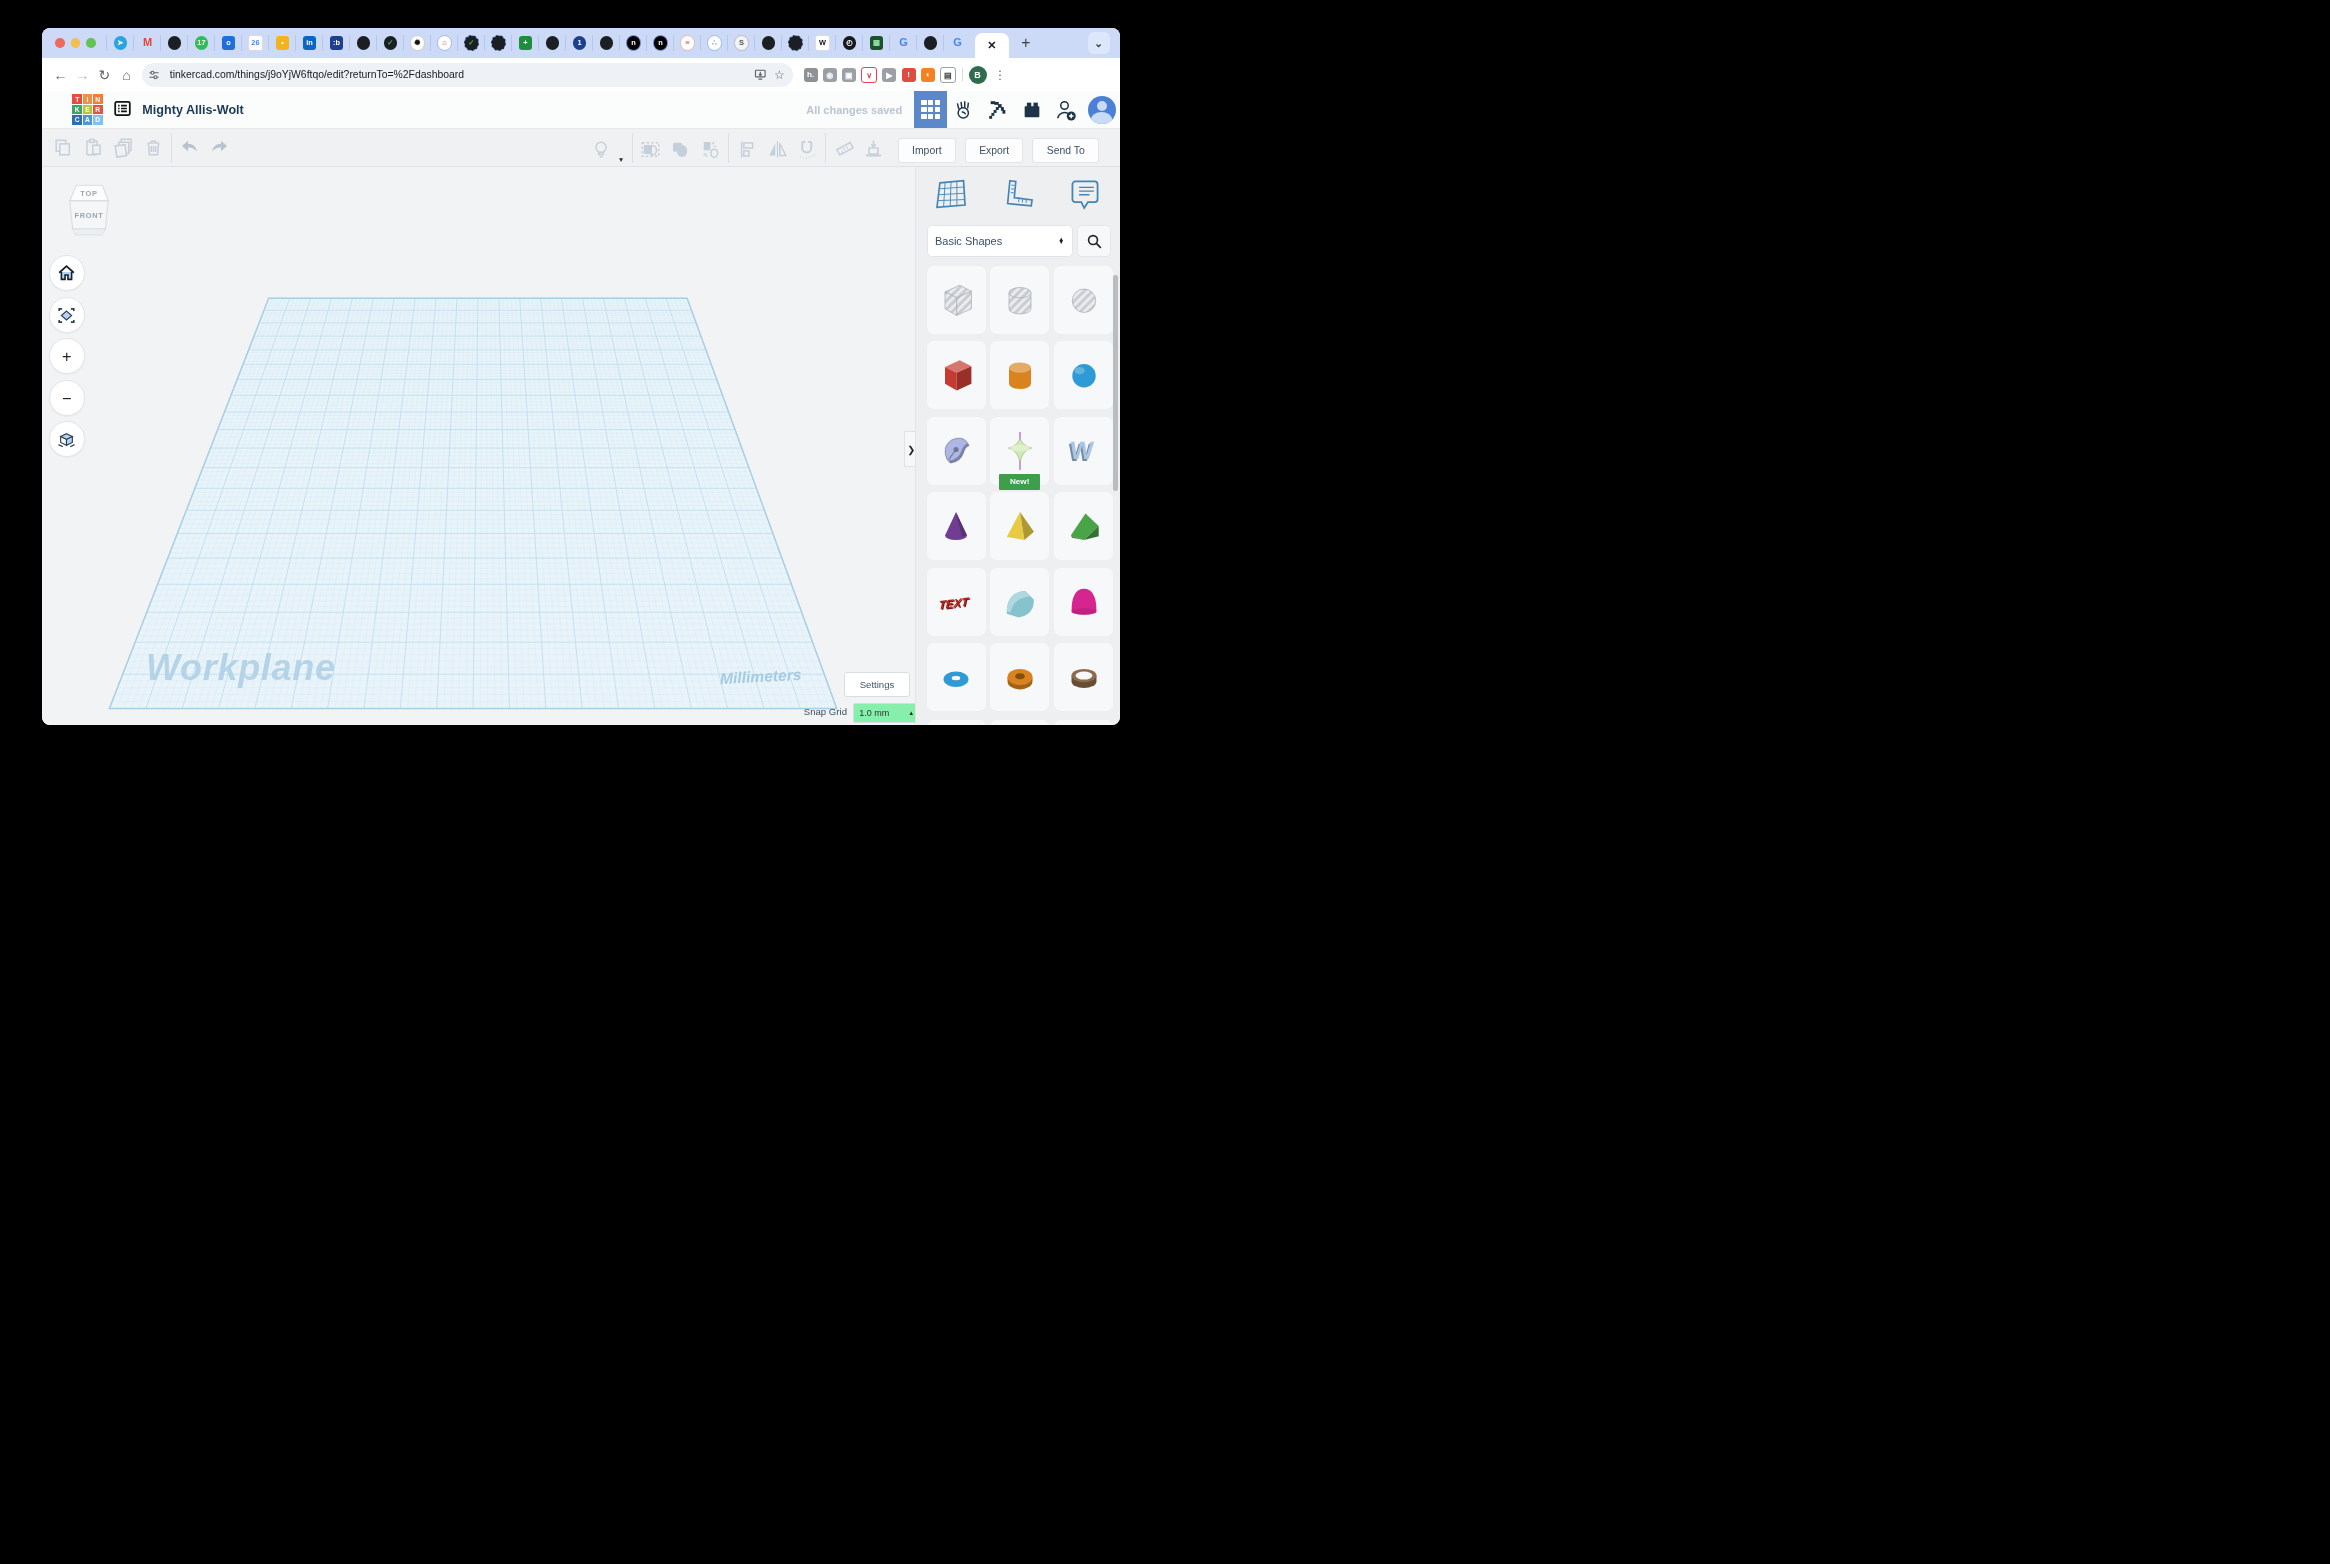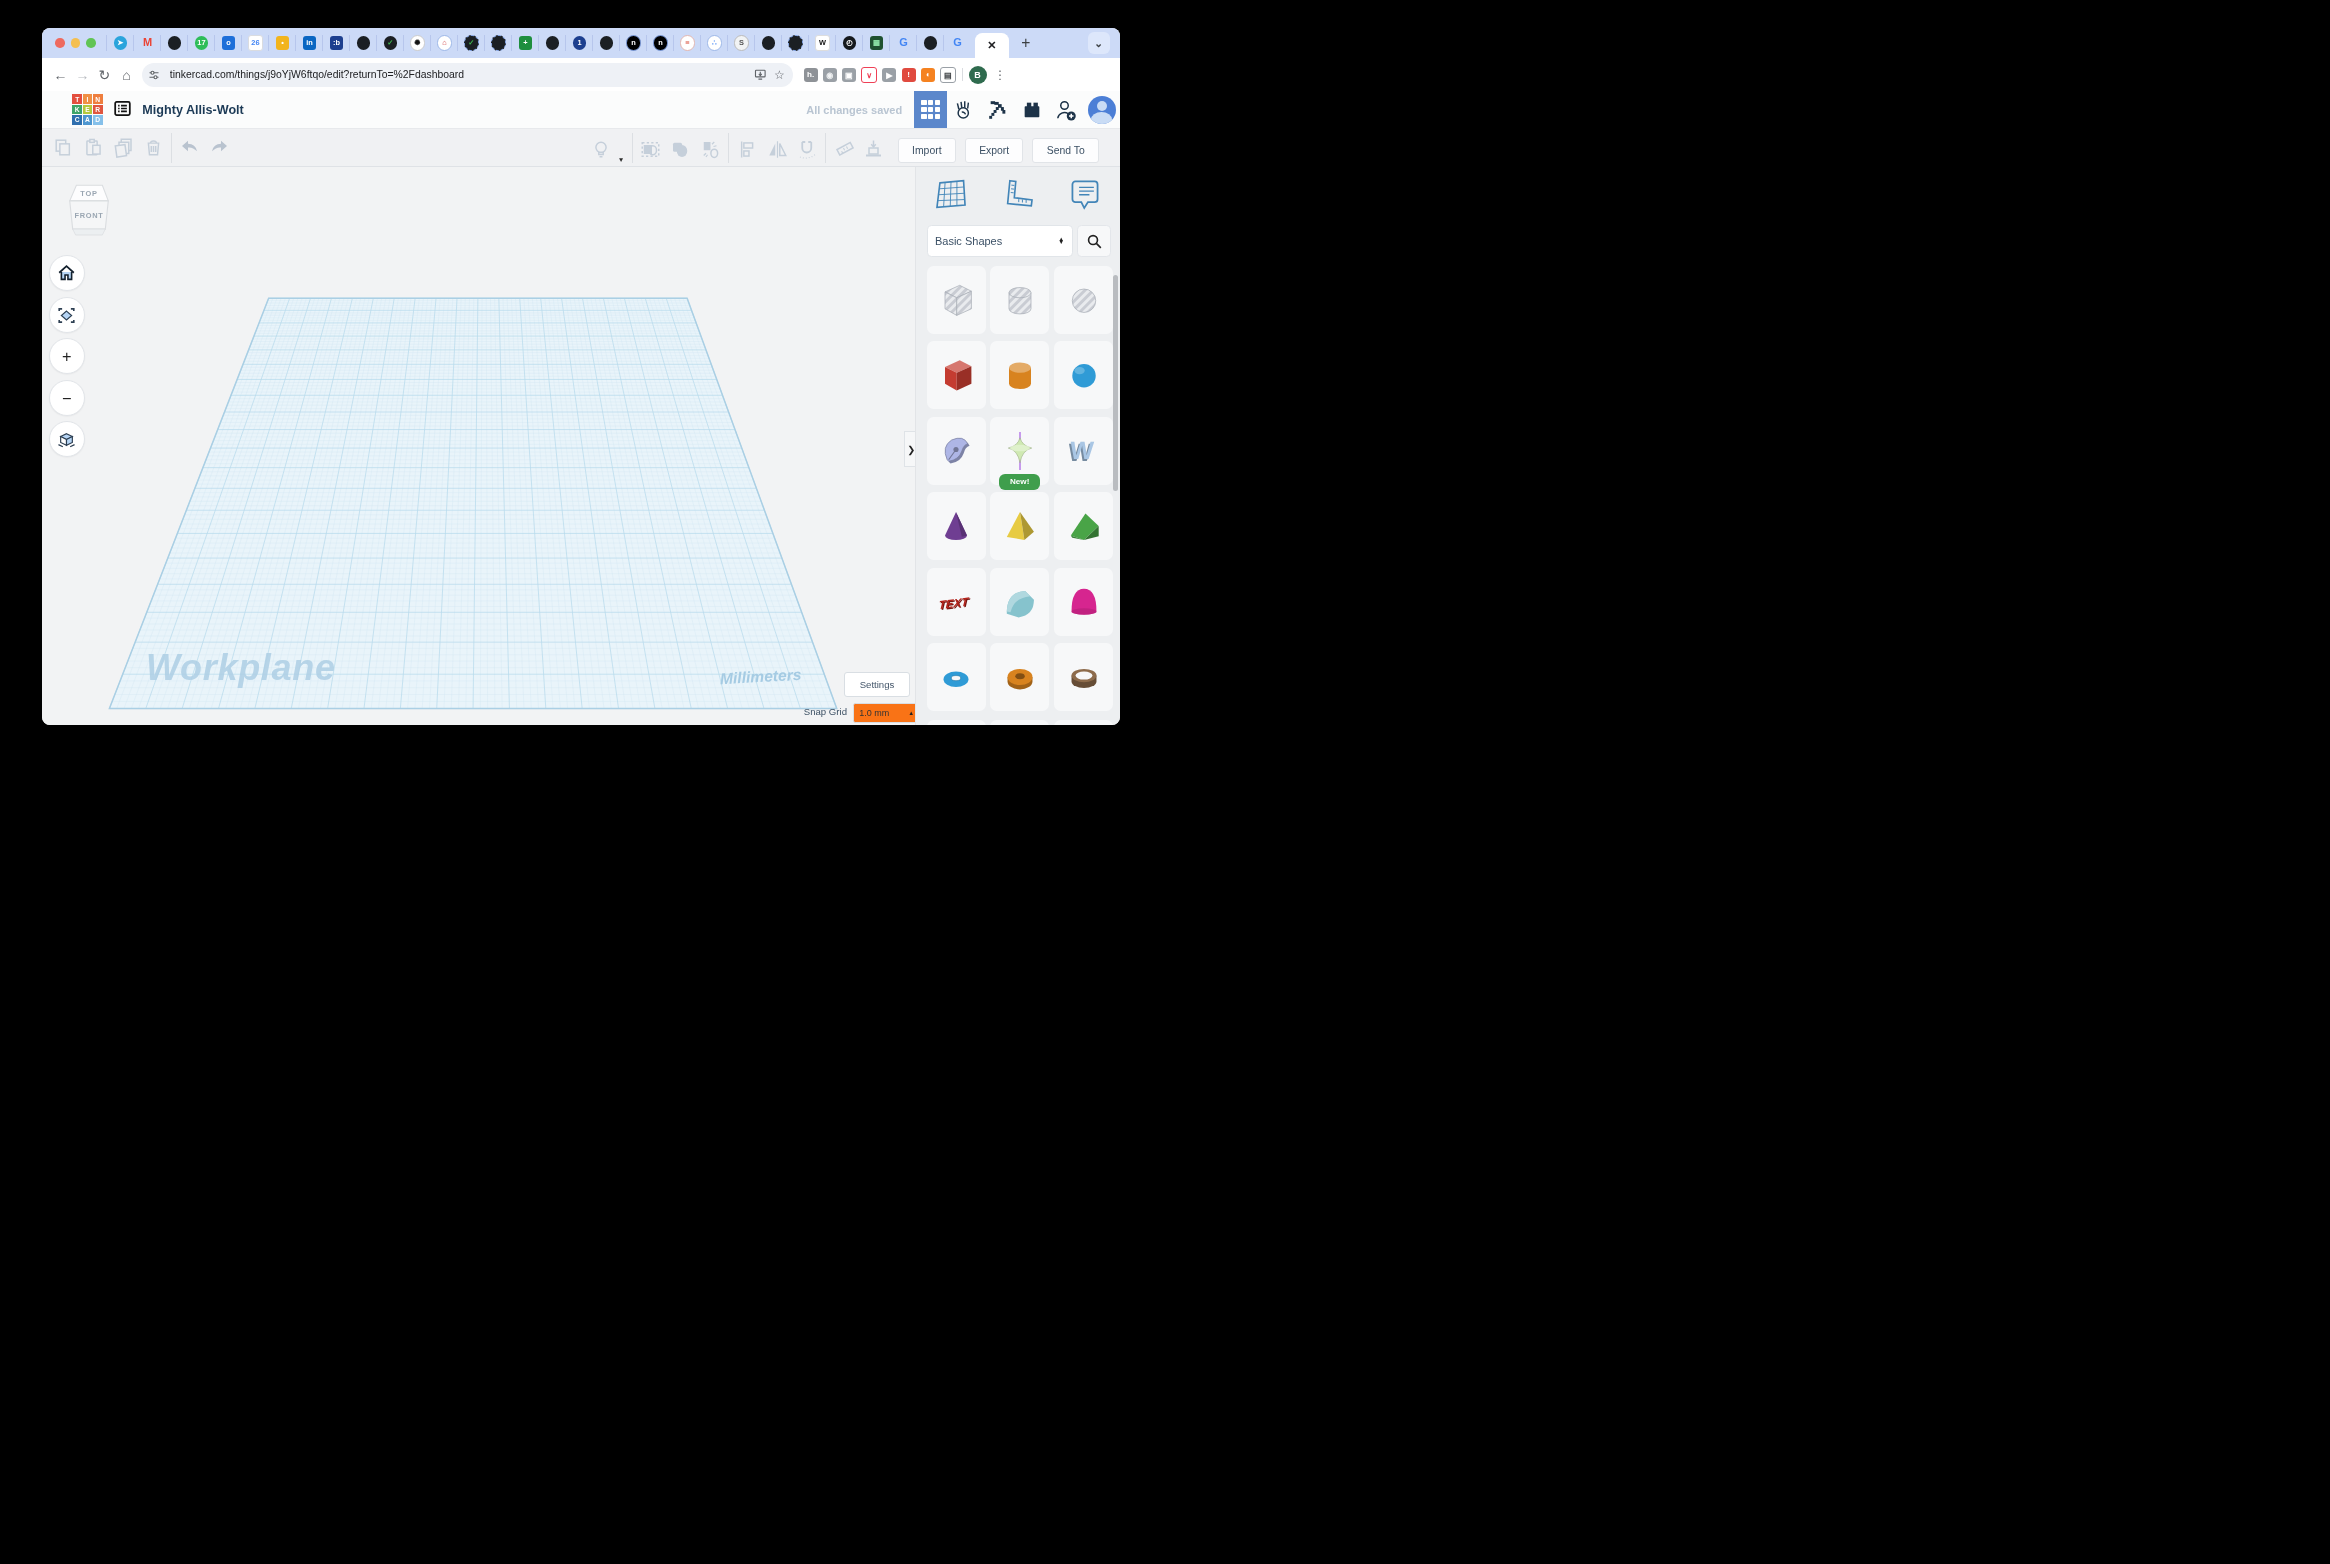--- a/index.html
+++ b/index.html
@@ -59,33 +59,33 @@
   
   .content{position:relative;height:590px;display:flex;}
   .canvas{position:relative;width:874px;height:100%;background:#f2f3f4;overflow:hidden;}
   #wp-svg{position:absolute;left:0;top:0;width:874px;height:561px;}
   .wp-label{position:absolute;left:104px;top:480px;font-size:36px;font-weight:bold;font-style:italic;color:#aecfe5;opacity:.85;letter-spacing:0.7px;}
   .mm-label{position:absolute;left:678px;top:501px;font-size:15.6px;font-weight:bold;font-style:italic;color:#a5cbe3;transform:rotate(-3deg);}
   .viewcube{position:absolute;left:24.4px;top:16.3px;}
   .vbtn{position:absolute;left:6.7px;width:34px;height:34px;border-radius:50%;background:#fff;border:0.7px solid #e2e5e9;display:flex;align-items:center;justify-content:center;box-shadow:0 0.7px 1.5px rgba(0,0,0,.05);font-size:16.3px;color:#222;}
   .settings-btn{position:absolute;left:802px;top:505px;width:64px;height:23px;background:#fff;border:0.7px solid #d9dee3;border-radius:3px;display:flex;align-items:center;justify-content:center;font-size:9.6px;color:#44566a;}
   .snap-label{position:absolute;left:711px;top:539px;width:94px;text-align:right;font-size:9.6px;color:#3c5064;}
-  .snap-dd{position:absolute;left:811px;top:536px;width:55px;height:18px;background:#f97316;border:0.7px solid #d9dee3;border-radius:2.2px;display:flex;align-items:center;justify-content:space-between;padding:0 5.2px;font-size:9px;color:#333;}
+  .snap-dd{position:absolute;left:811px;top:536px;width:55px;height:18px;background:#86efac;border:0.7px solid #d9dee3;border-radius:2.2px;display:flex;align-items:center;justify-content:space-between;padding:0 5.2px;font-size:9px;color:#333;}
   .snap-dd .tri{font-size:6px;color:#222;}
   .collapse-tab{position:absolute;left:862px;top:264px;width:12.6px;height:34px;background:#f6f7f8;border:0.7px solid #dfe3e7;display:flex;align-items:center;justify-content:center;font-size:9.6px;color:#222;}
 
   
   .panel{position:relative;width:204px;height:100%;background:#edeff1;border-left:0.7px solid #e2e4e7;}
   .p-ic{position:absolute;top:7.4px;width:37px;height:39px;display:flex;align-items:center;justify-content:center;}
   .dropdown{position:absolute;left:10.4px;top:58px;width:146px;height:32px;background:#fff;border:0.7px solid #e1e5e9;border-radius:4.4px;display:flex;align-items:center;padding:0 7.4px;box-sizing:border-box;}
   .dropdown .lbl{font-size:11px;color:#3c5166;flex:1;}
   .dropdown .arr{display:flex;flex-direction:column;line-height:.55;color:#222;font-size:6px;}
   .search-btn{position:absolute;left:161px;top:58px;width:34px;height:32px;background:#f7f8f9;border:0.7px solid #e3e6ea;border-radius:4.4px;box-sizing:border-box;display:flex;align-items:center;justify-content:center;}
   .shape-card{position:absolute;width:59px;height:68px;background:#f7f8f9;border-radius:6.7px;display:flex;align-items:center;justify-content:center;}
-  .new-badge{position:absolute;left:83px;top:307px;width:41px;height:15.6px;background:#3f9e4c;border-radius:6px;color:#fff;font-size:8.1px;font-weight:bold;display:flex;align-items:center;justify-content:center;z-index:3;}
+  .new-badge{position:absolute;left:83px;top:307px;width:41px;height:15.6px;background:#3f9e4c;border-radius:1px;color:#fff;font-size:8.1px;font-weight:bold;display:flex;align-items:center;justify-content:center;z-index:3;}
   .scroll-thumb{position:absolute;left:197px;top:108px;width:5.2px;height:216px;border-radius:3px;background:#b9bcc0;}
   text{font-family:"Liberation Sans",sans-serif;}
 </style>
 </head>
 <body>
 
 <div class="stage">
 <div class="window">
 
   <div class="tabstrip">

